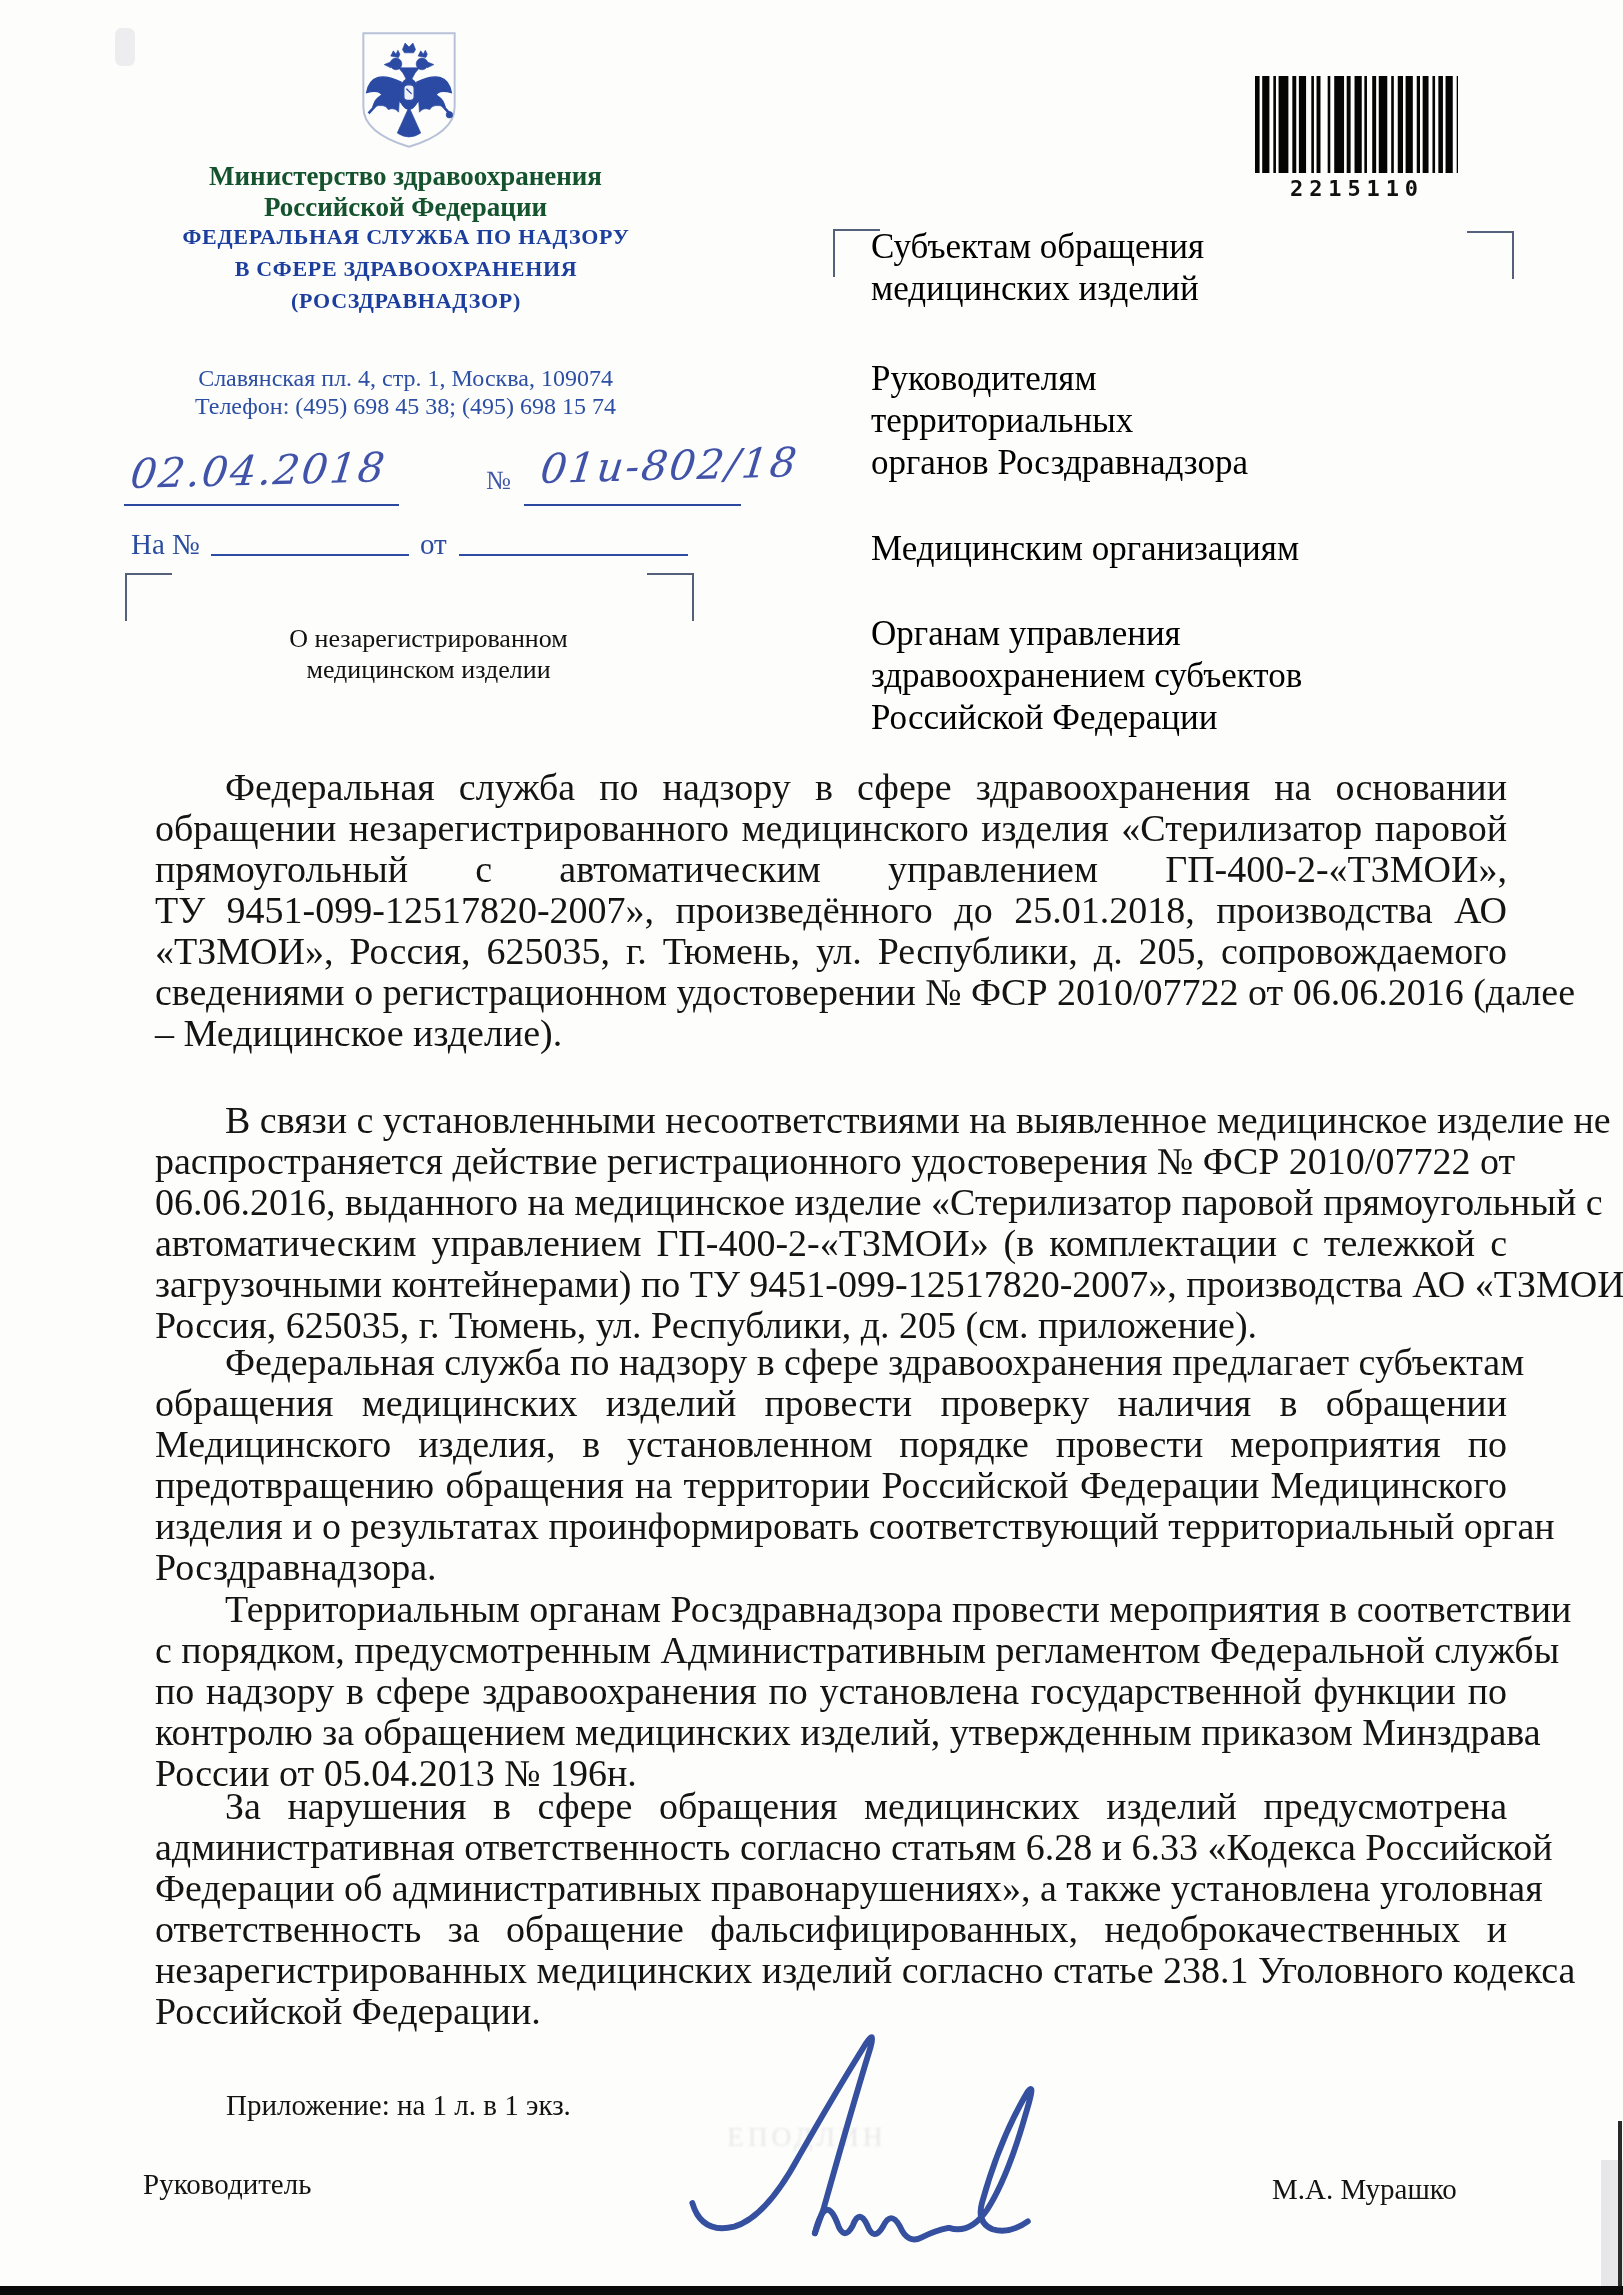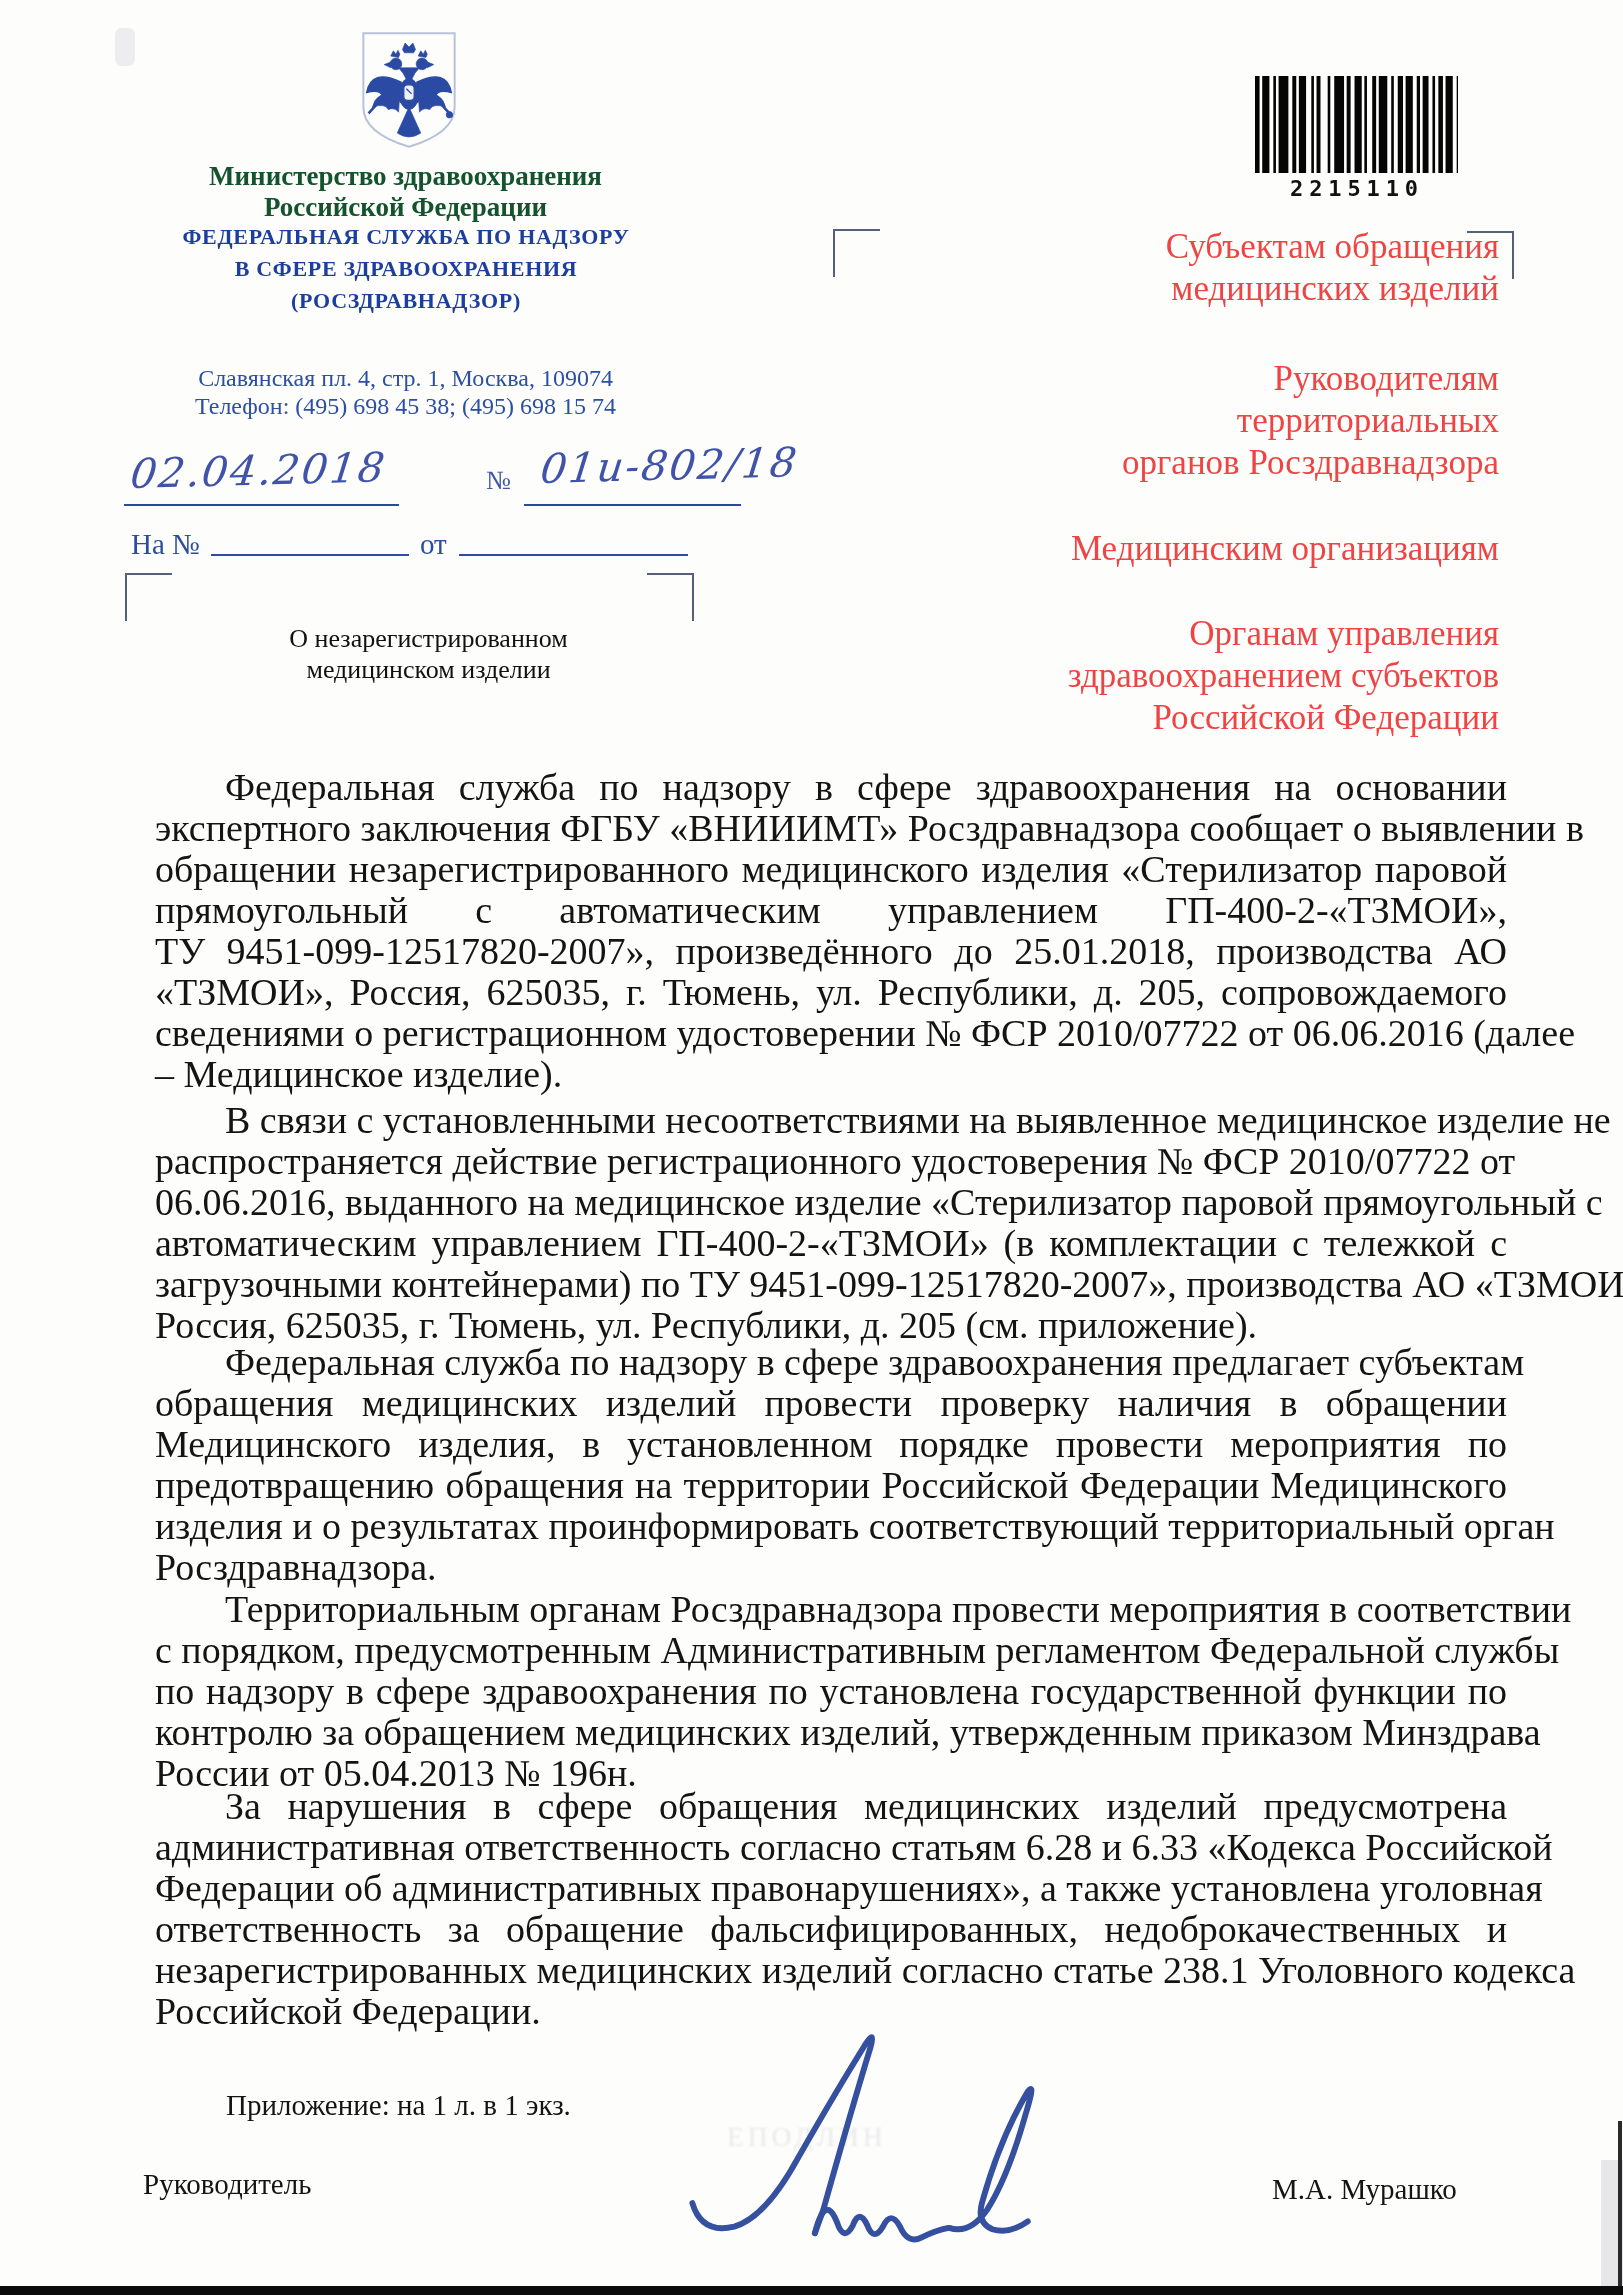--- a/index.html
+++ b/index.html
@@ -16,21 +16,21 @@
         transform:skewX(-8deg) rotate(-1.5deg);transform-origin:left bottom;letter-spacing:2px;white-space:nowrap;}
   .refline{height:0;border-top:2.6px solid #2b4a9e;}
   .nalabel{font-size:29px;color:#2a4da0;}
   .numsign{font-size:26px;color:#3f55a8;}
   .thinline{height:0;border-top:2px solid #2d4da5;}
   
   .corner{width:45px;height:46px;}
   .c-tl{border-top:2.6px solid #55607a;border-left:2.6px solid #55607a;}
   .c-tr{border-top:2.6px solid #55607a;border-right:2.6px solid #55607a;}
   
-  .recip{left:871px;width:628px;font-size:35px;line-height:42px;color:#ef4444;text-align:right;}
+  .recip{left:871px;width:628px;font-size:35px;line-height:42px;color:#000000;text-align:left;}
   
   .subject{left:232px;top:623px;width:393px;font-size:26px;line-height:31px;color:#111;text-align:center;}
   
   .para{left:155px;width:1352px;font-size:38px;color:#141414;}
   .bline{height:41px;text-align:justify;text-align-last:justify;overflow:visible;white-space:nowrap;}
   .ind{text-indent:70px;}
   .last{text-align-last:left;}
   
   .closing{font-size:29px;color:#141414;}
   
@@ -140,21 +140,20 @@
     <div>Российской Федерации</div>
   </div>
 
   <div class="abs subject">
     <div>О незарегистрированном</div>
     <div>медицинском изделии</div>
   </div>
 
   <div class="abs para" style="top:765px;">
     <div class="bline ind">Федеральная служба по надзору в сфере здравоохранения на основании</div>
-    <div class="bline">экспертного заключения ФГБУ «ВНИИИМТ» Росздравнадзора сообщает о выявлении в</div>
     <div class="bline">обращении незарегистрированного медицинского изделия «Стерилизатор паровой</div>
     <div class="bline">прямоугольный с автоматическим управлением ГП-400-2-«ТЗМОИ»,</div>
     <div class="bline">ТУ 9451-099-12517820-2007», произведённого до 25.01.2018, производства АО</div>
     <div class="bline">«ТЗМОИ», Россия, 625035, г. Тюмень, ул. Республики, д. 205, сопровождаемого</div>
     <div class="bline">сведениями о регистрационном удостоверении  № ФСР 2010/07722 от 06.06.2016 (далее</div>
     <div class="bline last">– Медицинское изделие).</div>
   </div>
   <div class="abs para" style="top:1098px;">
     <div class="bline ind">В связи с установленными несоответствиями на выявленное медицинское изделие не</div>
     <div class="bline">распространяется действие регистрационного удостоверения № ФСР 2010/07722 от</div>

